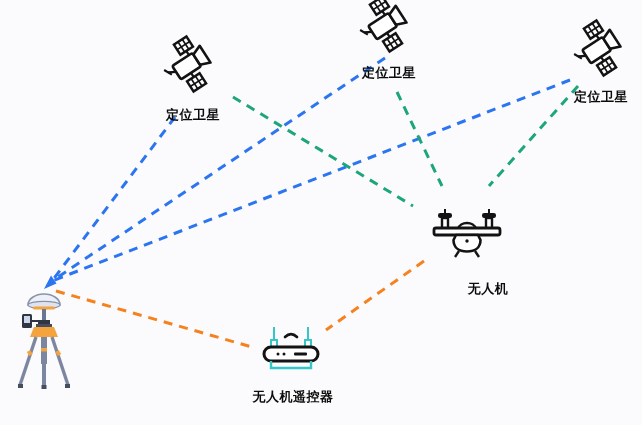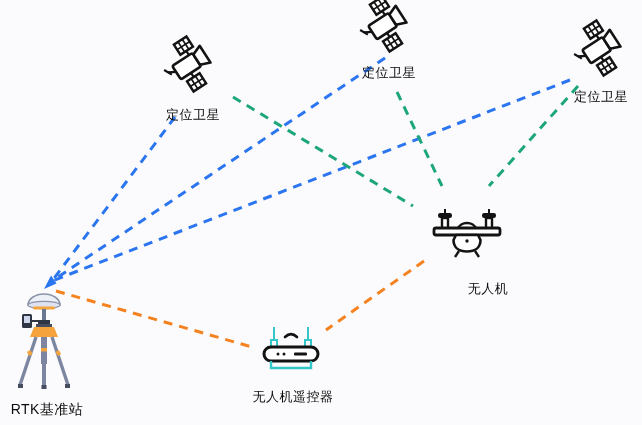--- a/index.html
+++ b/index.html
@@ -7,21 +7,21 @@
     position:relative;
     width:642px;height:425px;
     background:#fbfbfd;
     overflow:hidden;
     font-family:"Liberation Sans","DejaVu Sans",sans-serif;
   }
   .node-label{
     position:absolute;
     transform:translateX(-50%);
     font-size:13px;
-    font-weight:400;
+    font-weight:700;
     color:#0b0b0b;
     letter-spacing:0.5px;
     white-space:nowrap;
   }
   .icon{position:absolute;}
   #link-layer{position:absolute;left:0;top:0;}
 </style>
 </head>
 <body>
 
@@ -141,15 +141,14 @@
     <rect x="29" y="75" width="4" height="22" fill="#7c86a0"></rect>
 
     <line x1="23" y1="48" x2="7" y2="96" stroke="#7c86a0" stroke-width="3.4"></line>
     <line x1="39" y1="48" x2="55" y2="96" stroke="#7c86a0" stroke-width="3.4"></line>
     <line x1="15.5" y1="62" x2="18" y2="66" stroke="#f5a33c" stroke-width="4"></line>
     <line x1="44" y1="62" x2="46.5" y2="66" stroke="#f5a33c" stroke-width="4"></line>
     <rect x="5" y="95" width="5" height="4" fill="#454d5e"></rect>
     <rect x="52" y="95" width="5" height="4" fill="#454d5e"></rect>
     <rect x="28.5" y="96" width="5" height="4" fill="#454d5e"></rect>
   </svg>
-  <span class="node-label" style="left:47px;top:401px;font-size:14px">RTK基准站</span>
 
 </div>
 
 </body></html>

